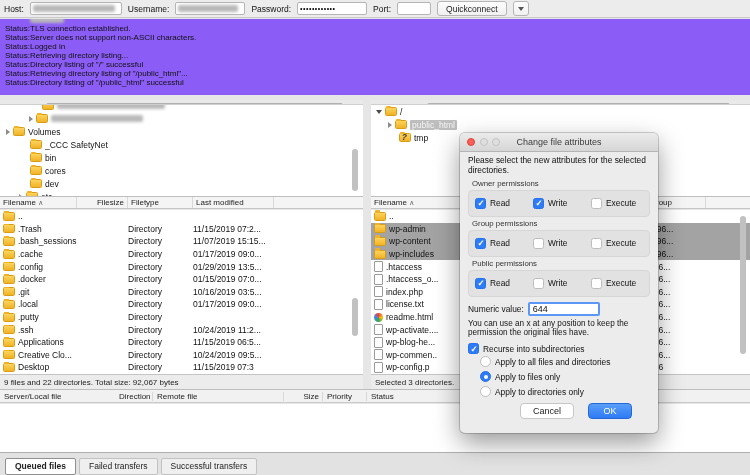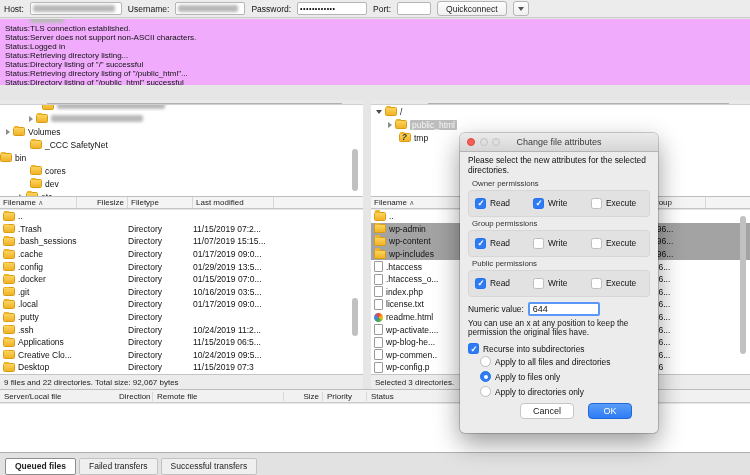--- a/index.html
+++ b/index.html
@@ -10,21 +10,21 @@
   .qcbar{position:absolute;top:0;left:0;right:0;height:18px;background:#ececec;border-bottom:1px solid #c9c9c9;display:flex;align-items:center;gap:6px;padding-left:4px;font-size:8.5px}
   .tin{background:#fff;border:1px solid #b5b5b5;border-radius:2px;height:13px;display:flex;align-items:center;padding:0 2px}
   .blur{background:#b9b9b9;filter:blur(1.4px);border-radius:2px;height:7px}
   .pwd{font-size:7px;letter-spacing:.5px;border:none;width:64px;font-family:inherit;background:transparent}
   .portin{border:none;width:28px;font-size:8.5px;background:transparent;font-family:inherit}
   .qcbtn{height:15px;background:linear-gradient(#fdfdfd,#f0f0f0);border:1px solid #b5b5b5;border-radius:3px;font-size:8.5px;padding:0 8px;color:#222}
   .qcarrow{height:15px;width:16px;background:linear-gradient(#fdfdfd,#f0f0f0);border:1px solid #b5b5b5;border-radius:3px;display:flex;align-items:center;justify-content:center}
   .tri-dn{width:0;height:0;border-left:3px solid transparent;border-right:3px solid transparent;border-top:4px solid #555}
 
   
-  .log{position:absolute;top:19px;left:0;right:0;height:66px;background:#f0abfc;overflow:hidden;font-size:8px}
+  .log{position:absolute;top:19px;left:0;right:0;height:76px;background:#8b5cf6;overflow:hidden;font-size:8px}
   .logline{display:flex;height:9px;align-items:center}
   .loglabel{width:30px;padding-left:5px;flex:none;color:#111}
   .logcut{margin-top:-4px}
 
   
   .sitebar{position:absolute;top:100px;height:19px;display:flex;align-items:center;font-size:8.5px;gap:4px;background:#e9e9e9;padding-left:4px}
   .sb-l{left:0;width:363px}
   .sb-r{left:371px;right:0}
   .combo{flex:1;margin-right:20px;background:#fff;border:1px solid #b0b0b0;border-radius:2px;height:14px;display:flex;align-items:center;padding:0 3px;gap:2px}
   .combo .spacer{flex:1}
@@ -204,21 +204,21 @@
       </div>
     <div class="trow" style="padding-left:6px">
         <i class="ar"></i>
         <i class="ficon folder"></i>
         <span>Volumes</span>
       </div>
     <div class="trow" style="padding-left:30px">
         <i class="ficon folder"></i>
         <span>_CCC SafetyNet</span>
       </div>
-    <div class="trow" style="">
+    <div class="trow" style="padding-left:30px">
         <i class="ficon folder"></i>
         <span>bin</span>
       </div>
     <div class="trow" style="padding-left:30px">
         <i class="ficon folder"></i>
         <span>cores</span>
       </div>
     <div class="trow" style="padding-left:30px">
         <i class="ficon folder"></i>
         <span>dev</span>

